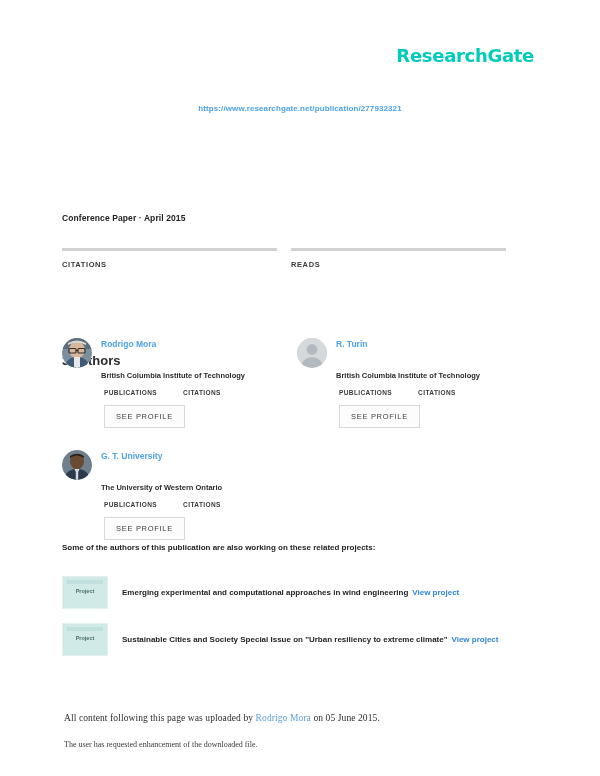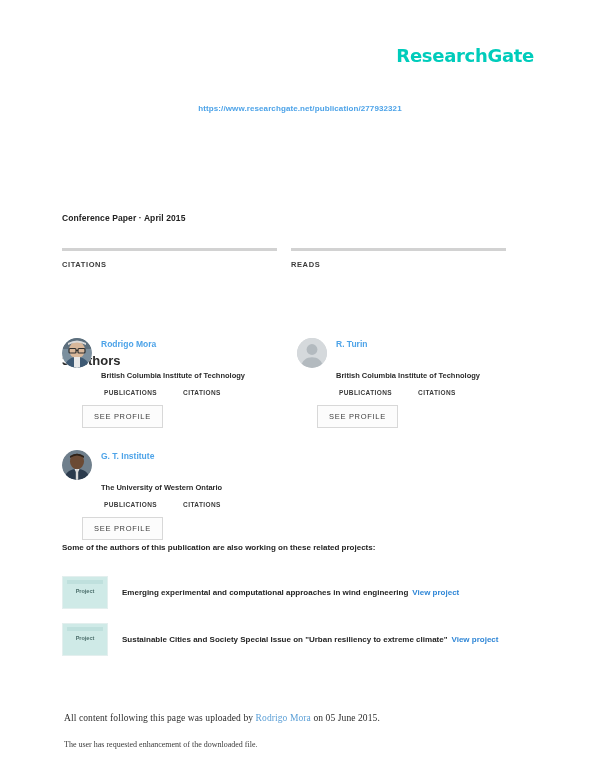--- a/index.html
+++ b/index.html
@@ -152,21 +152,21 @@
     font-weight: bold;
     letter-spacing: 0.4px;
     color: #3a3a3a;
     filter: blur(0.5px);
   }
   .author-stat.second { margin-left: 26px; }
 
   .see-profile {
     display: inline-block;
     margin-top: 9px;
-    margin-left: 20px;
+    margin-left: 42px;
     padding: 6px 11px 6px 11px;
     border: 1px solid #d8d8d8;
     background: #fcfcfc;
     font-size: 7.5px;
     letter-spacing: 0.7px;
     color: #404040;
     font-family: "Liberation Sans", sans-serif;
   }
 
   
@@ -355,21 +355,21 @@
                 <rect width="30" height="30" fill="#6f7f8c"></rect>
                 <ellipse cx="15" cy="11.5" rx="7" ry="7.8" fill="#6b4a34"></ellipse>
                 <path d="M8 8 Q15 3 22 8 L22 6 Q15 1.5 8 6 Z" fill="#2e2219"></path>
                 <path d="M1.5 30 C3.5 21.5 9 19 15 19 C21 19 26.5 21.5 28.5 30 Z" fill="#2b3b4d"></path>
                 <path d="M12.5 19 L15 24 L17.5 19 Z" fill="#f0f0f0"></path>
                 <rect x="13.8" y="19" width="2.4" height="11" fill="#d8d8d8"></rect>
               </g>
             </svg>
           </div>
           <div class="author-body">
-            <div class="author-name">G. T. Institute</div>
+            <div class="author-name">G. T. University</div>
             <div class="author-affil">The University of Western Ontario</div>
           </div>
         </div>
         <div class="author-stats">
           <div class="author-stat">PUBLICATIONS</div>
           <div class="author-stat second">CITATIONS</div>
         </div>
         <div class="see-profile">SEE PROFILE</div>
       </div>
     </div>

